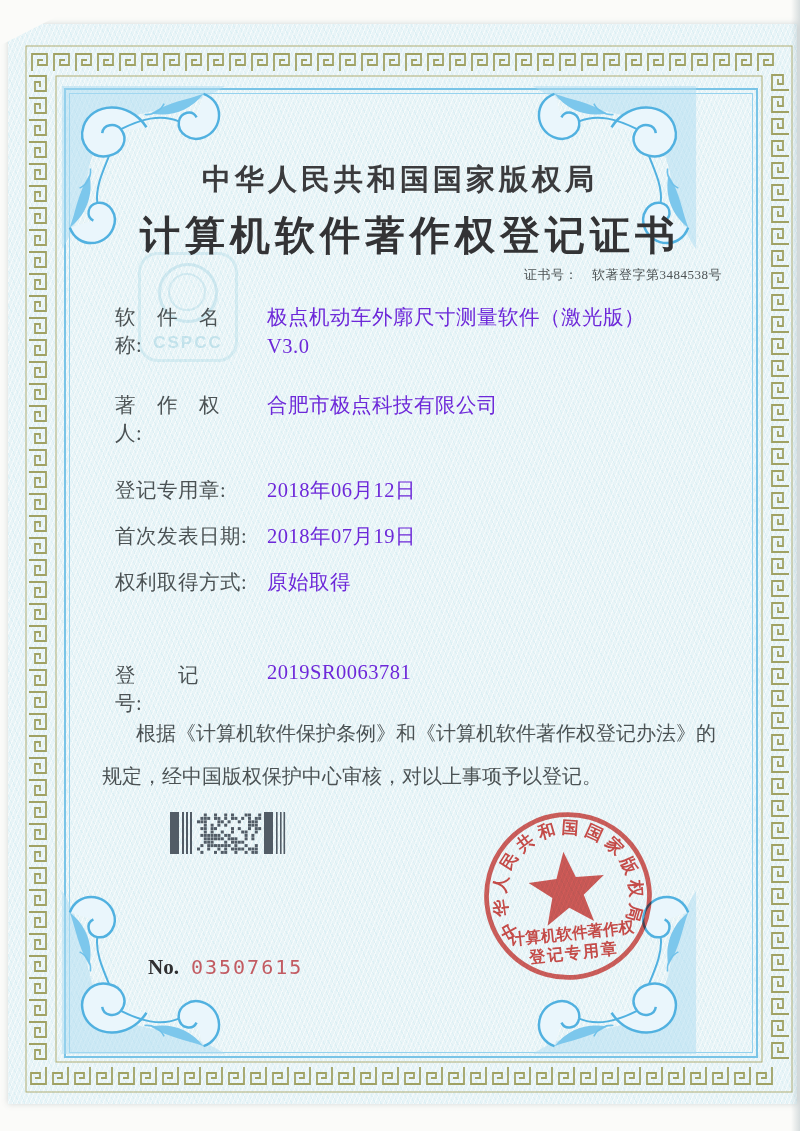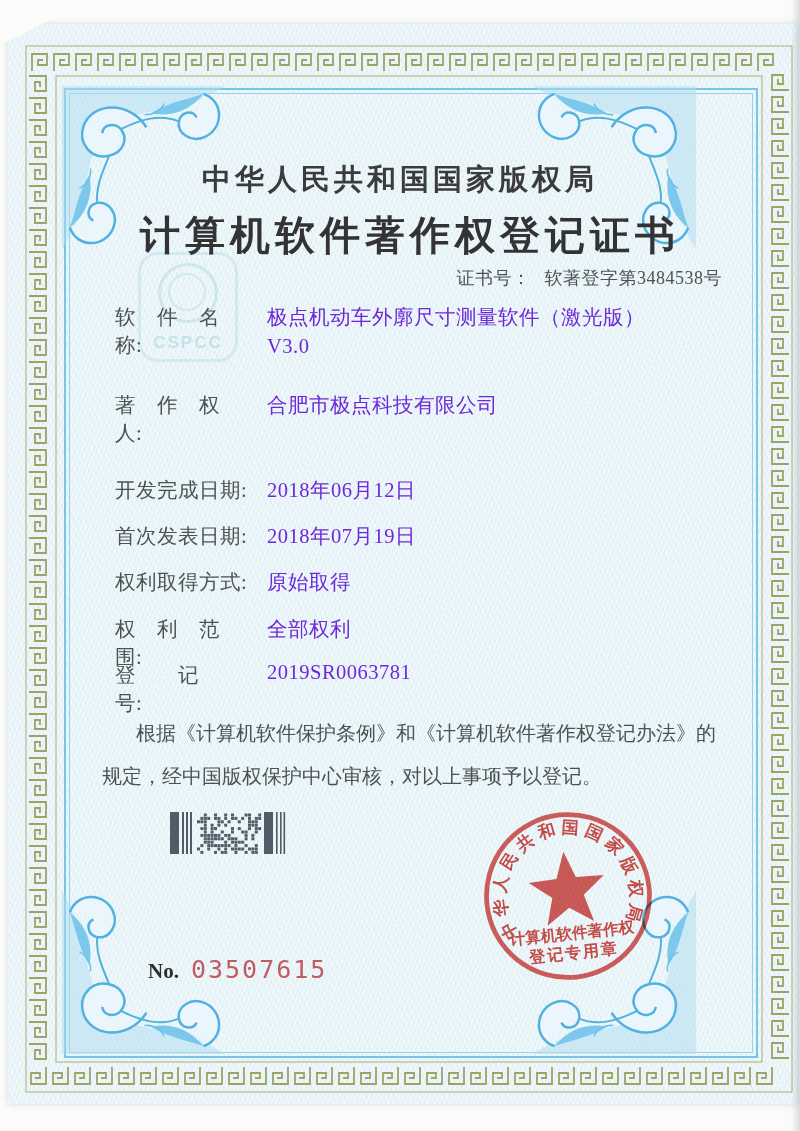--- a/index.html
+++ b/index.html
@@ -63,36 +63,36 @@
   .content{position:absolute;left:0;top:0;width:800px;height:1131px;z-index:3;color:#4e5456;}
   .authority{
     position:absolute;left:0;top:160px;width:800px;text-align:center;
     font-size:29px;font-weight:bold;letter-spacing:4px;color:#3b3b3d;
   }
   .cert-title{
     position:absolute;left:10px;top:208px;width:800px;text-align:center;
     font-size:40px;font-weight:bold;letter-spacing:5px;color:#333335;
   }
   .cert-no{
-    position:absolute;right:78px;top:266px;font-size:18px;color:#4d5355;letter-spacing:.5px;
+    position:absolute;right:78px;top:266px;font-size:13px;color:#4d5355;letter-spacing:.5px;
   }
   .cert-no .lbl{margin-right:14px;}
   .field{position:absolute;left:115px;font-size:20.5px;letter-spacing:.5px;}
   .field .flabel{display:inline-block;width:152px;vertical-align:top;color:#4b5254;}
   .field .fvalue{display:inline-block;vertical-align:top;color:#6d28d9;max-width:470px;}
   .fvalue .vline{display:block;line-height:28.5px;}
   .statement{
     position:absolute;left:102px;top:712px;width:620px;
     font-size:20px;line-height:43px;text-indent:34px;color:#4b5254;
   }
   .serial{position:absolute;left:148px;top:955px;font-size:21px;}
   .serial .no-lbl{color:#2f2f31;font-weight:bold;margin-right:12px;margin-top:32px;}
   .serial .no-val{
     font-family:"DejaVu Sans Mono", monospace;color:#c25b62;
-    font-size:25px;letter-spacing:2px;text-align:center;
+    font-size:20px;letter-spacing:2px;text-align:center;
   }
   .issue-date{
     position:absolute;left:494px;top:954px;font-size:23px;letter-spacing:1px;color:#47474b;
   }
   
   .barcode{position:absolute;left:170px;top:812px;z-index:3;}
   
   .seal{
     position:absolute;left:478px;top:806px;width:180px;height:180px;z-index:4;
     opacity:.93;mix-blend-mode:multiply;
@@ -313,34 +313,31 @@
 
   <div class="field" style="top:303px">
     <span class="flabel">软　件　名　称:</span><span class="fvalue"><span class="vline">极点机动车外廓尺寸测量软件（激光版）</span><span class="vline">V3.0</span></span>
   </div>
 
   <div class="field" style="top:391px">
     <span class="flabel">著　作　权　人:</span><span class="fvalue">合肥市极点科技有限公司</span>
   </div>
 
   <div class="field" style="top:476px">
-    <span class="flabel">开发完成日期:</span><span class="fvalue">2018年06月12日</span>
+    <span class="flabel">登记专用章:</span><span class="fvalue">2018年06月12日</span>
   </div>
 
   <div class="field" style="top:522px">
     <span class="flabel">首次发表日期:</span><span class="fvalue">2018年07月19日</span>
   </div>
 
   <div class="field" style="top:568px">
     <span class="flabel">权利取得方式:</span><span class="fvalue">原始取得</span>
   </div>
 
-  <div class="field" style="top:615px">
-    <span class="flabel">权　利　范　围:</span><span class="fvalue">全部权利</span>
-  </div>
 
   <div class="field" style="top:661px">
     <span class="flabel">登　　记　　号:</span><span class="fvalue">2019SR0063781</span>
   </div>
 
   <div class="statement">根据《计算机软件保护条例》和《计算机软件著作权登记办法》的规定，经中国版权保护中心审核，对以上事项予以登记。</div>
 
   <svg class="barcode" width="116" height="42">
       <g id="barcode-g">
         <rect x="0" y="0" width="9" height="42" fill="#525c66"></rect>

